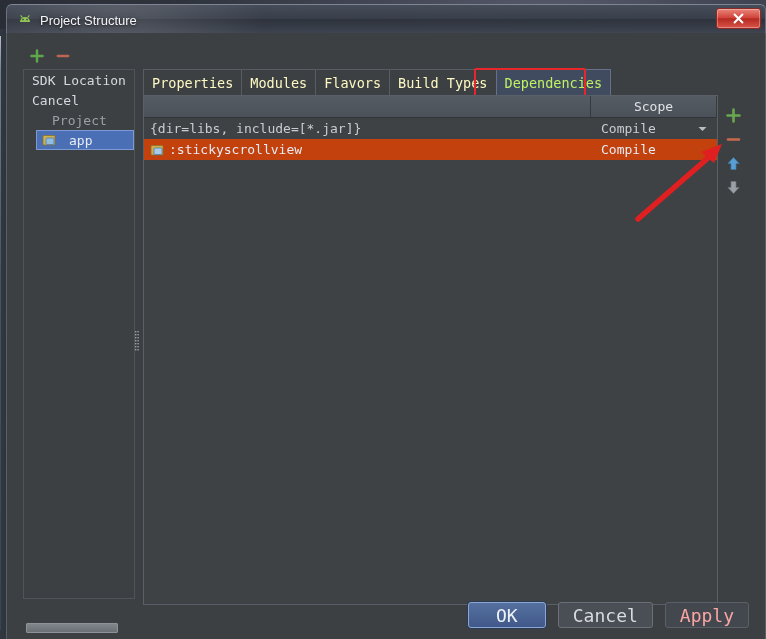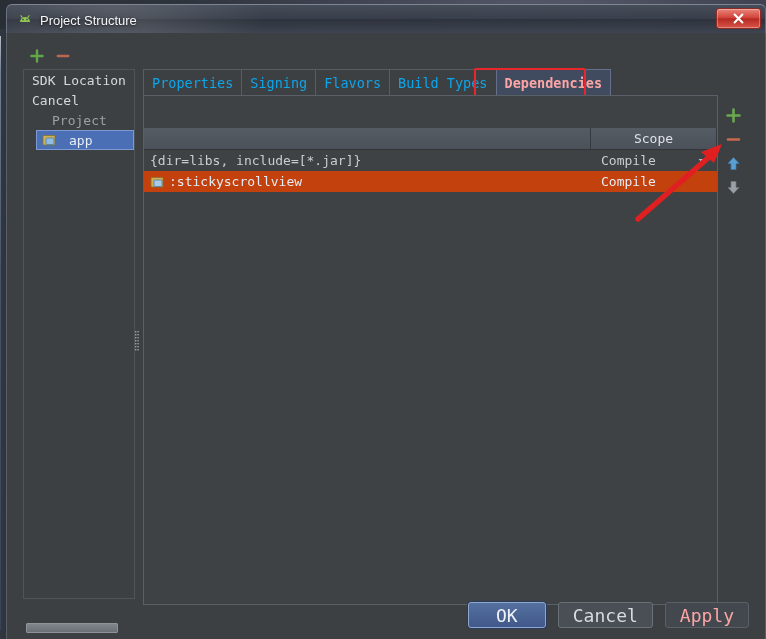--- a/index.html
+++ b/index.html
@@ -166,33 +166,32 @@
   #tabs {
     position: absolute; left: 136px; top: 36px;
     height: 26px;
     display: flex; align-items: stretch;
   }
   .tab {
     display: flex; align-items: center;
     padding: 0 8px;
     font-family: "DejaVu Sans Mono", monospace;
     font-size: 13.5px;
-    color: #0ea5e9;
+    color: #fef9c3;
     background: #3c4043;
     border: 1px solid #575d64;
     border-bottom: none;
     margin-right: -1px;
     white-space: nowrap;
     cursor: pointer;
   }
   .tab.active {
     background: #414b60;
-    color: #fca5a5;
+    color: #bef264;
     border-color: #66708a;
-    font-weight: bold;
   }
 
   #tab-highlight {
     position: absolute;
     left: 467px; top: 35px;
     width: 112px; height: 31px;
     border: 2px solid #e8262b;
     border-radius: 2px;
     pointer-events: none;
   }
@@ -201,21 +200,20 @@
   #table-panel {
     position: absolute; left: 136px; top: 62px;
     width: 575px; height: 510px;
     background: #3e4245;
     border: 1px solid #5a6067;
   }
   #table-head {
     display: flex; height: 22px;
     background: linear-gradient(to bottom, #565c63 0%, #4b5158 100%);
     border-bottom: 1px solid #32363a;
-    margin-top: 32px;
   }
   .th {
     display: flex; align-items: center; justify-content: center;
     font-family: "DejaVu Sans Mono", monospace;
     font-size: 13px;
     color: #dfe3e8;
     border-right: 1px solid #363a3e;
     cursor: pointer;
     overflow: hidden; white-space: nowrap;
   }
@@ -373,21 +371,21 @@
             <rect x="2.4" y="18" width="1.4" height="1.4"></rect>
         </g>
       </svg>
     </div>
 
     <div id="tabs">
       <div class="tab">
         <span>Properties</span>
       </div>
       <div class="tab">
-        <span>Signing</span>
+        <span>Modules</span>
       </div>
       <div class="tab">
         <span>Flavors</span>
       </div>
       <div class="tab">
         <span>Build Types</span>
       </div>
       <div class="tab active">
         <span>Dependencies</span>
       </div>

